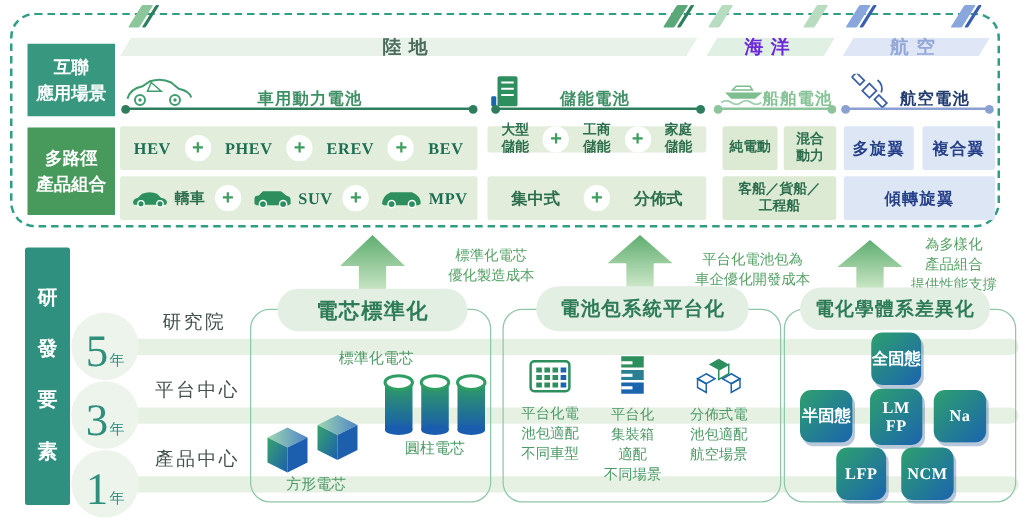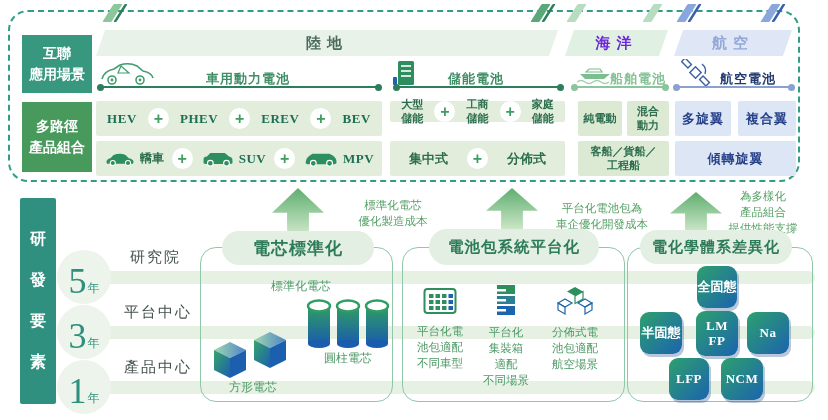--- a/index.html
+++ b/index.html
@@ -11,21 +11,21 @@
   
   .dash-frame { left:8px; top:10px; width:792px; height:172px; border:2px dashed #2f9e85; border-radius:20px; }
 
   
   .sec-box { color:#fff; font-weight:bold; font-size:14px; display:flex; align-items:center; justify-content:center; text-align:center; line-height:1.5; }
   .sec-teal { background:#38977f; }
   .sec-green { background:#47995c; }
   .sec-rnd { background:#2f9080; font-size:16px; line-height:2.55; border-radius:2px; }
 
   
-  .band { height:26px; display:flex; align-items:center; justify-content:center; font-size:15px; font-weight:bold; letter-spacing:6px; clip-path:polygon(9px 0, 100% 0, calc(100% - 9px) 100%, 0 100%); }
+  .band { height:15px; display:flex; align-items:center; justify-content:center; font-size:15px; font-weight:bold; letter-spacing:6px; clip-path:polygon(9px 0, 100% 0, calc(100% - 9px) 100%, 0 100%); }
   .band-land { background:#e9f2e8; color:#4a6b5e; }
   .band-ocean { background:#e0f0e3; color:#6d28d9; }
   .band-air  { background:#dfe7f6; color:#93a8d8;align-items:center; }
   .slashes { position:absolute; top:4px; display:flex; gap:2px; }
   .sl { height:18px; transform:skewX(-32deg); border-radius:1px; }
   .sl-w { width:9px; } .sl-n { width:3px; }
 
   
   .bat-label { font-size:13px; font-weight:bold; letter-spacing:1px; text-align:center; }
   .bline { height:2px; }

